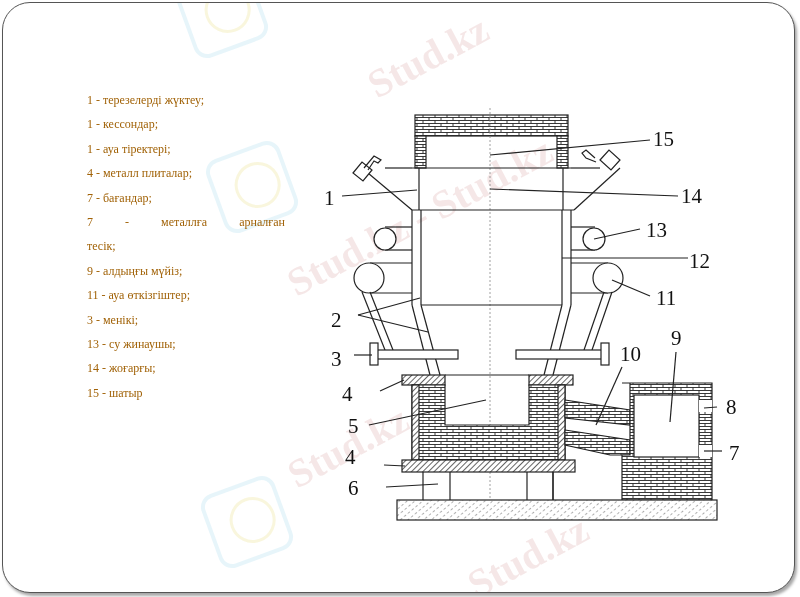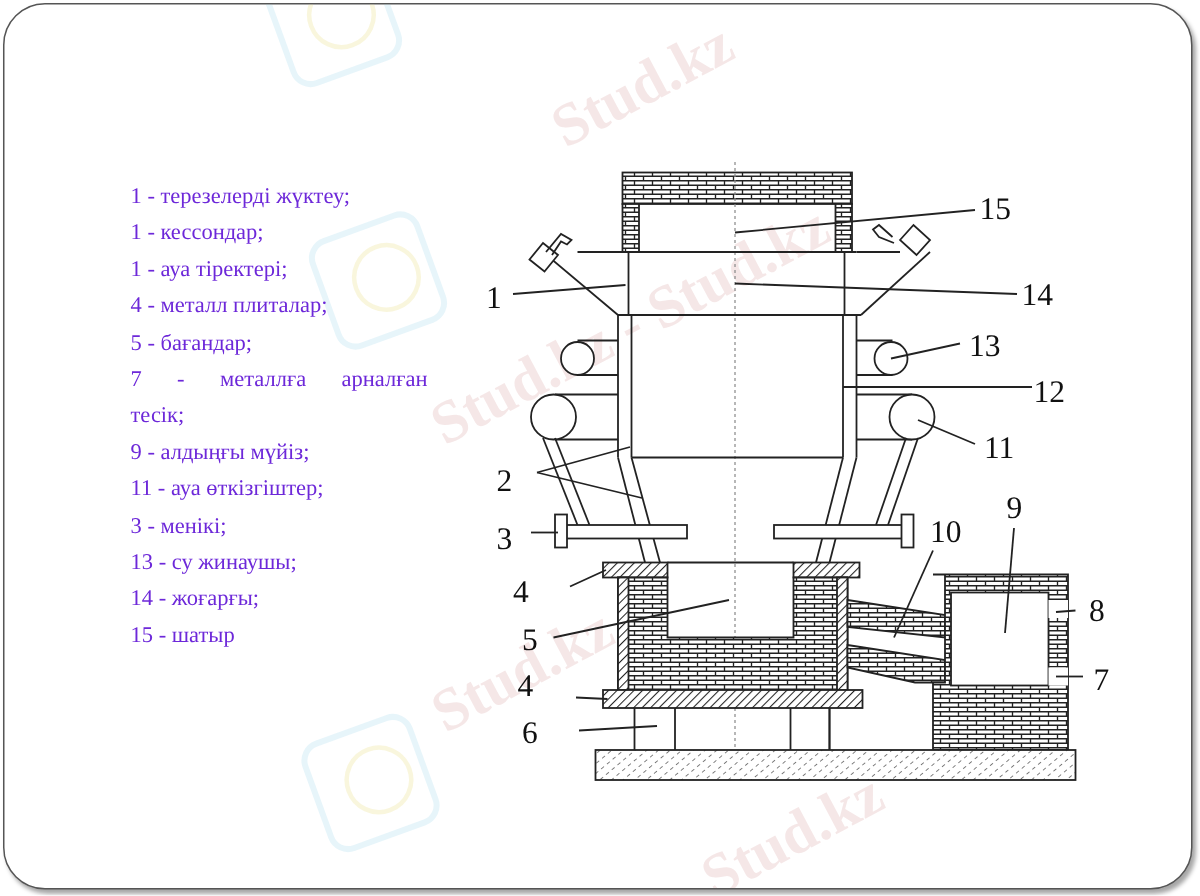--- a/index.html
+++ b/index.html
@@ -1,19 +1,19 @@
 <!DOCTYPE html>
 <html><head>
 <meta charset="utf-8">
 <style>
   html,body{margin:0;padding:0;background:#ffffff;}
   body{width:800px;height:597px;position:relative;overflow:hidden;font-family:"Liberation Serif","DejaVu Serif",serif;}
   .slide{position:absolute;left:2px;top:2px;width:791px;height:589px;border:1.5px solid #555;border-radius:28px;background:#fff;box-shadow:2px 3px 3px rgba(0,0,0,0.35);overflow:hidden;}
   .title{position:absolute;left:83px;top:28px;font-size:37px;color:#5b5b5b;letter-spacing:0.2px;white-space:nowrap;text-shadow:1px 1px 1px rgba(0,0,0,0.12);}
-  .legend{position:absolute;left:84px;top:116px;width:198px;font-size:15px;color:#6d28d9;line-height:24.4px;}
+  .legend{position:absolute;left:84px;top:85px;width:198px;font-size:12px;color:#a16207;line-height:24.4px;}
   .legend .item{display:block;}
   .legend .item.justify{text-align:justify;text-align-last:justify;}
   .diagram{position:absolute;left:0;top:0;}
   .wm{position:absolute;font-family:"Liberation Serif",serif;font-weight:bold;color:rgba(200,120,120,0.18);font-size:40px;white-space:nowrap;transform:rotate(-28deg);pointer-events:none;}
   .logo{position:absolute;width:70px;height:70px;border:4px solid rgba(120,200,230,0.18);border-radius:14px;transform:rotate(-20deg);pointer-events:none;}
   .logo::after{content:"";position:absolute;left:18px;top:12px;width:40px;height:40px;border-radius:50%;border:3px solid rgba(230,220,120,0.25);}
 </style>
 </head>
 <body>
 
@@ -25,21 +25,21 @@
   <div class="wm" style="left:270px;top:190px;">Stud.kz - Stud.kz</div>
   <div class="wm" style="left:460px;top:530px;">Stud.kz</div>
   <div class="wm" style="left:280px;top:420px;">Stud.kz</div>
 
 
   <div class="legend">
     <span class="item">1 - терезелерді жүктеу;</span>
     <span class="item">1 - кессондар;</span>
     <span class="item">1 - ауа тіректері;</span>
     <span class="item">4 - металл плиталар;</span>
-    <span class="item">5 - бағандар;</span>
+    <span class="item">7 - бағандар;</span>
     <span class="item justify">7  -  металлға  арналған</span>
     <span class="item">тесік;</span>
     <span class="item">9 - алдыңғы мүйіз;</span>
     <span class="item">11 - ауа өткізгіштер;</span>
     <span class="item">3 - менікі;</span>
     <span class="item">13 - су жинаушы;</span>
     <span class="item">14 - жоғарғы;</span>
     <span class="item">15 - шатыр</span>
   </div>
 </div>

